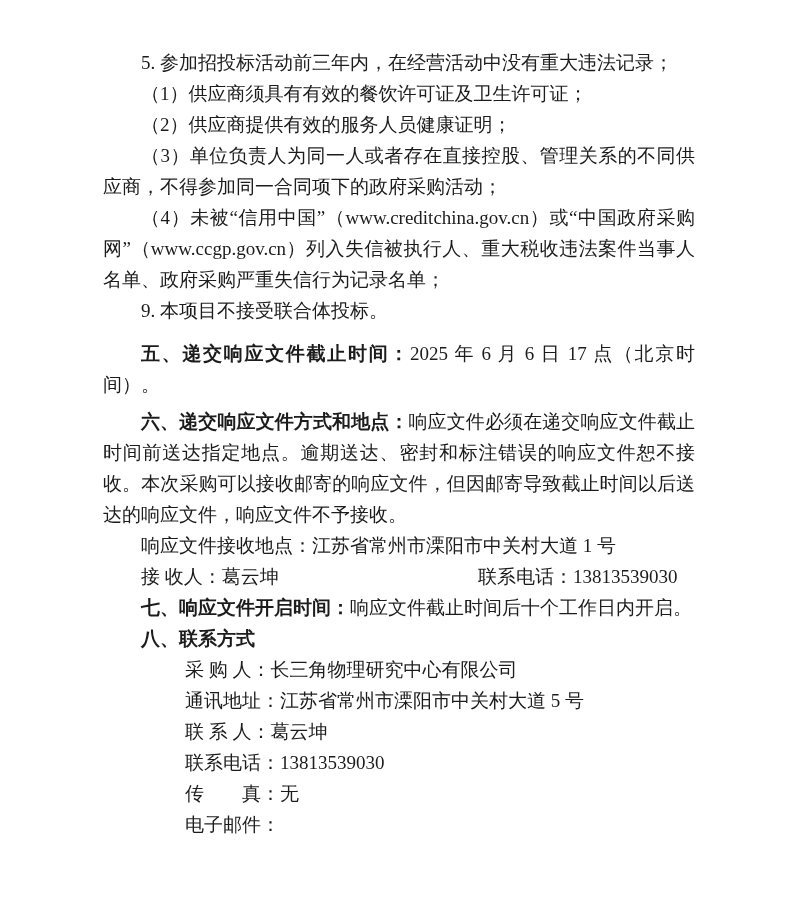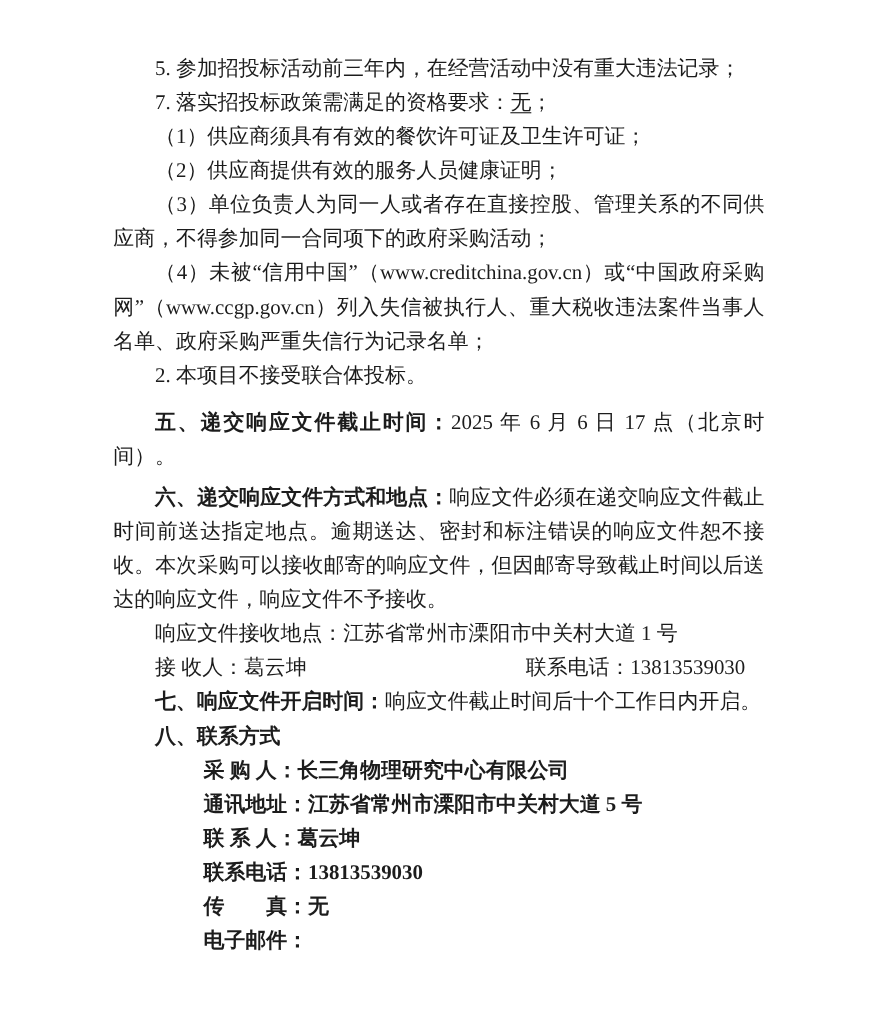--- a/index.html
+++ b/index.html
@@ -33,45 +33,41 @@
   .receiver-line .phone {
     position: absolute;
     left: 337px;
     top: 0;
   }
   .contact-line {
     text-indent: 0 !important;
     padding-left: 82px;
     white-space: pre;
     text-align: right;
-    font-weight: bold;
   }
 </style>
 </head>
 <body>
 
 <div class="doc-page">
 
   <p>5. 参加招投标活动前三年内，在经营活动中没有重大违法记录；</p>
 
 
-  <p>
-    <span>7. 落实招投标政策需满足的资格要求：</span><span class="u">无</span><span>；</span>
-  </p>
 
 
   <p>（1）供应商须具有有效的餐饮许可证及卫生许可证；</p>
 
   <p>（2）供应商提供有效的服务人员健康证明；</p>
 
   <p>（3）单位负责人为同一人或者存在直接控股、管理关系的不同供应商，不得参加同一合同项下的政府采购活动；</p>
 
   <p>（4）未被“信用中国”（www.creditchina.gov.cn）或“中国政府采购网”（www.ccgp.gov.cn）列入失信被执行人、重大税收违法案件当事人名单、政府采购严重失信行为记录名单；</p>
 
-  <p>2. 本项目不接受联合体投标。</p>
+  <p>9. 本项目不接受联合体投标。</p>
 
   <p class="gap-lg">
     <span class="b">五、递交响应文件截止时间：</span><span>2025 年 6 月 6 日 17 点（北京时间）。</span>
   </p>
 
   <p class="gap-sm">
     <span class="b">六、递交响应文件方式和地点：</span><span>响应文件必须在递交响应文件截止时间前送达指定地点。逾期送达、密封和标注错误的响应文件恕不接收。本次采购可以接收邮寄的响应文件，但因邮寄导致截止时间以后送达的响应文件，响应文件不予接收。</span>
   </p>
 
   <p>响应文件接收地点：江苏省常州市溧阳市中关村大道 1 号</p>

